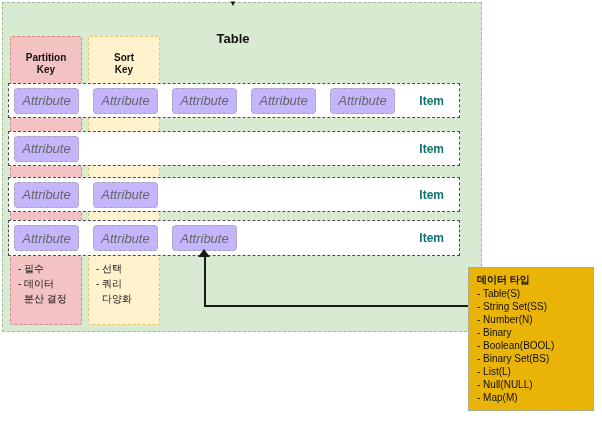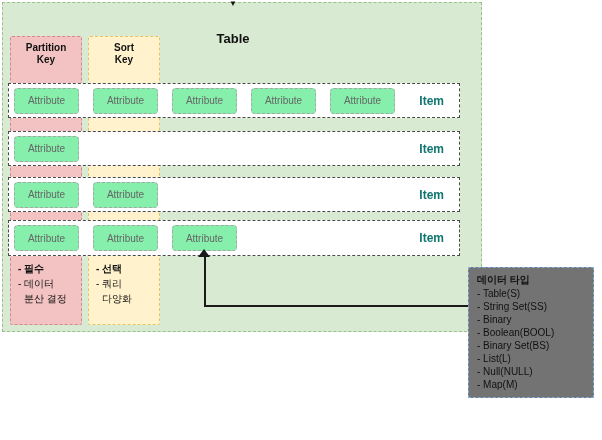--- a/index.html
+++ b/index.html
@@ -13,51 +13,51 @@
     background:#d9ead3;border:1px dashed #9bbf8d;box-sizing:border-box;
   }
   
   .table-head{position:absolute;left:203px;top:0;width:60px;text-align:center;}
   .table-head .down-arrow{font-size:8px;line-height:8px;color:#111;}
   .table-head .table-title{font-size:13px;font-weight:bold;line-height:14px;margin-top:24px;}
   
   .band{position:absolute;top:36px;height:289px;width:72px;box-sizing:border-box;border-radius:2px;}
   .band.pink{left:10px;background:#f3c3c3;border:1px dashed #cf8a8a;}
   .band.yellow{left:88px;background:#fff2cc;border:1px dashed #e2c568;}
-  .band-label{padding-top:5px;text-align:center;font-weight:bold;font-size:10px;line-height:12px;}
+  .band-label{padding-top:15px;text-align:center;font-weight:bold;font-size:10px;line-height:12px;}
   .band-notes{position:absolute;top:224px;left:7px;right:2px;font-size:10px;line-height:15px;white-space:nowrap;}
-  .band-notes .note-bold{font-weight:bold;}
+  .band-notes .note-bold{font-weight:normal;}
   .band-notes .note-indent{margin-left:6px;}
   
   .item-row{
     position:absolute;left:8px;width:452px;height:35px;background:#ffffff;
     border:1px dashed #4a4a4a;box-sizing:border-box;
   }
   .item-row.r1{top:83px;} .item-row.r2{top:131px;} .item-row.r3{top:177px;} .item-row.r4{top:220px;height:36px;}
   .attrs{display:flex;gap:14px;align-items:center;height:100%;padding-left:5px;}
   .attr{
     flex:0 0 65px;width:65px;height:26px;box-sizing:border-box;border-radius:4px;
-    background:#86efac;border:1px dashed #a6a6a6;color:#666;font-size:10px;
-    display:flex;align-items:center;justify-content:center;
+    background:#c4b5fd;border:1px dashed #a6a6a6;color:#666;font-size:13px;
+    display:flex;align-items:center;justify-content:center;font-style:italic;
   }
   .item-label{
     position:absolute;right:15px;top:50%;transform:translateY(-50%);
     font-weight:bold;font-size:12px;color:#0f766e;
   }
   
   .arrow-h{position:absolute;left:204px;top:305px;width:264px;height:2px;background:#1a1a1a;}
   .arrow-v{position:absolute;left:204px;top:256px;width:2px;height:51px;background:#1a1a1a;}
   .arrow-head{
     position:absolute;left:198px;top:249px;width:0;height:0;
     border-left:6px solid transparent;border-right:6px solid transparent;border-bottom:8px solid #1a1a1a;
   }
   
   .dtype-panel{
     position:absolute;left:468px;top:267px;width:126px;box-sizing:border-box;
-    background:#737373;border:1px dashed #86acd8;padding:5px 6px 6px 8px;
+    background:#eab308;border:1px dashed #86acd8;padding:5px 6px 6px 8px;
     font-size:10px;line-height:13px;white-space:nowrap;
   }
   .dtype-title{font-weight:bold;margin-bottom:1px;}
 </style>
 </head>
 <body>
 
 <div class="canvas">
 
   <div class="green-box"></div>
@@ -128,20 +128,21 @@
 
   <div class="arrow-h"></div>
   <div class="arrow-v"></div>
   <div class="arrow-head"></div>
 
   <div class="dtype-panel">
     <div class="dtype-title">데이터 타입</div>
     <div>
         <div>- Table(S)</div>
         <div>- String Set(SS)</div>
+        <div>- Number(N)</div>
         <div>- Binary</div>
         <div>- Boolean(BOOL)</div>
         <div>- Binary Set(BS)</div>
         <div>- List(L)</div>
         <div>- Null(NULL)</div>
         <div>- Map(M)</div>
       </div>
   </div>
 
 </div>

